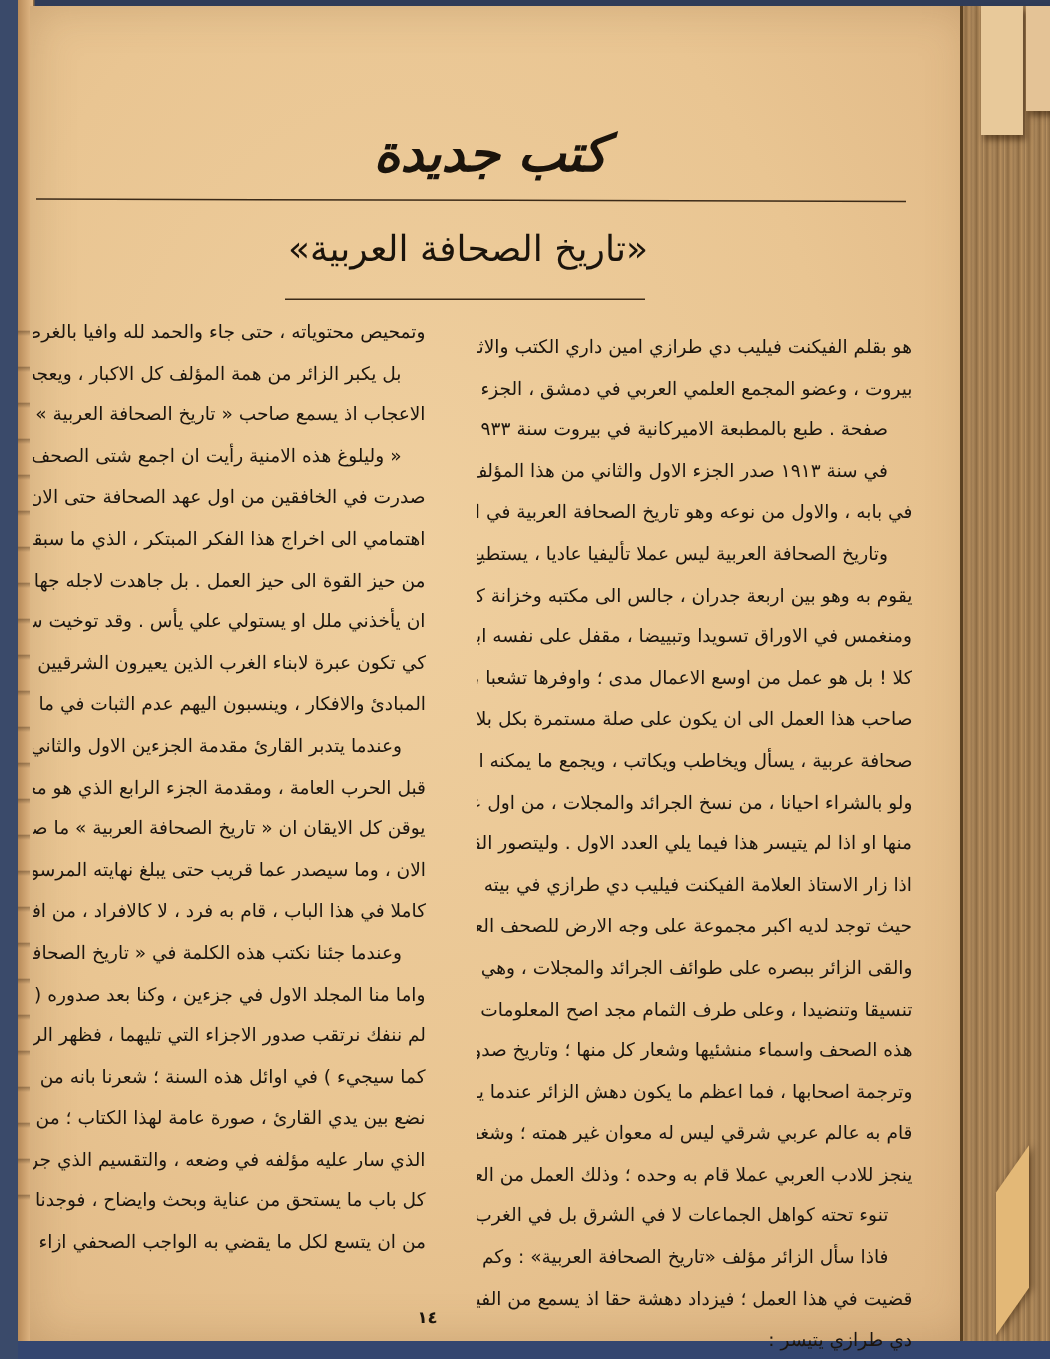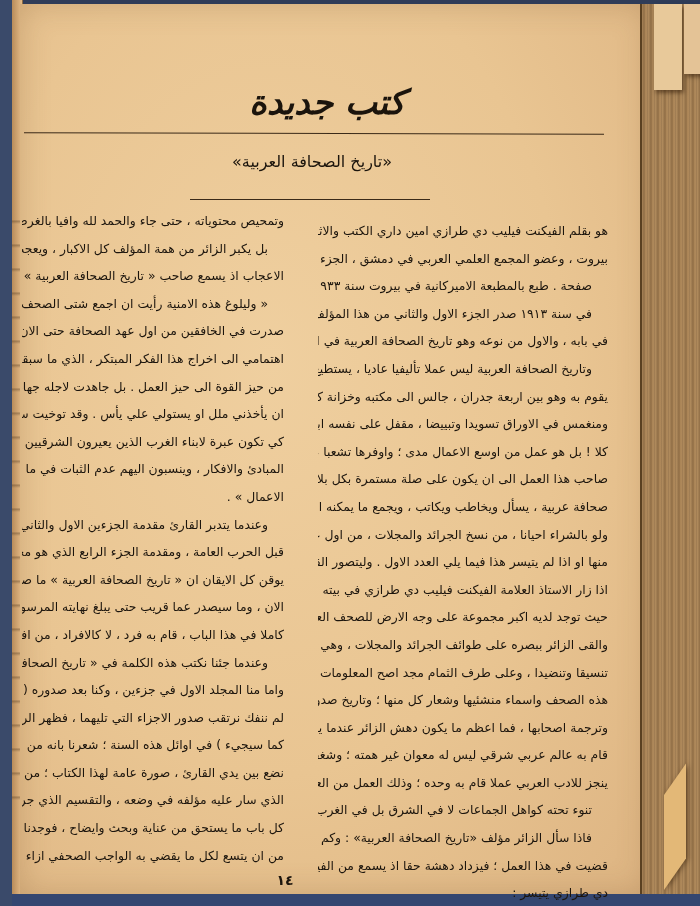--- a/index.html
+++ b/index.html
@@ -48,38 +48,38 @@
       position: absolute; left: 215px; top: 82px; width: 200px; text-align: center;
       font-family: "DejaVu Serif", serif; font-size: 34px; font-weight: bold; color: #1b140c;
       direction: rtl; font-style: italic; letter-spacing: 1px;
     }
     .rule-top {
       position: absolute; left: 12px; top: 133px; width: 580px; height: 1px; background: #3b2a18;
       transform: rotate(0.15deg);
     }
     .title {
       position: absolute; left: 150px; top: 152px; width: 300px; text-align: center;
-      direction: rtl; font-size: 16px; color: #1b140c; font-family: "DejaVu Sans", sans-serif;
+      direction: rtl; font-size: 24px; color: #1b140c; font-family: "DejaVu Sans", sans-serif;
     }
     .rule-title {
       position: absolute; left: 178px; top: 199px; width: 240px; height: 1px; background: #3b2a18;
     }
 
     .col {
       position: absolute; direction: rtl; text-align: justify;
       font-family: "DejaVu Sans", sans-serif; font-size: 12.4px; line-height: 27.6px;
       color: #1c150d;
     }
     .col-right { left: 306px; top: 217px; width: 290px; }
     .col-left { left: 10px; top: 207px; width: 262px; }
     .col p { margin: 0; white-space: nowrap; overflow: hidden; }
     .col p.indent { padding-right: 16px; }
     .page-number {
       position: absolute; left: 258px; top: 872px; width: 30px; text-align: center;
-      font-family: "DejaVu Sans", sans-serif; font-size: 14px; font-weight: bold; color: #1c150d;
+      font-family: "DejaVu Sans", sans-serif; font-size: 11px; font-weight: bold; color: #1c150d;
       direction: rtl;
     }
     .gutter-marks {
       position: absolute; left: 0; top: 200px; width: 10px; height: 600px;
       background: repeating-linear-gradient(180deg, transparent 0px, transparent 20px, rgba(60,40,20,0.35) 21px, transparent 24px);
     }
   </style>
 </head>
 <body>
 
@@ -130,21 +130,20 @@
       <p>وتمحيص محتوياته ، حتى جاء والحمد لله وافيا بالغرض المطلوب ،</p>
       <p class="indent">بل يكبر الزائر من همة المؤلف كل الاكبار ، ويعجب بها كل</p>
       <p>الاعجاب اذ يسمع صاحب « تاريخ الصحافة العربية » يقول : —</p>
       <p class="indent">« وليلوغ هذه الامنية رأيت ان اجمع شتى الصحف العربية التي</p>
       <p>صدرت في الخافقين من اول عهد الصحافة حتى الان . فصرفت</p>
       <p>اهتمامي الى اخراج هذا الفكر المبتكر ، الذي ما سبقني اليه انسان ،</p>
       <p>من حيز القوة الى حيز العمل . بل جاهدت لاجله جهادا مستمرا دون</p>
       <p>ان يأخذني ملل او يستولي علي يأس . وقد توخيت سرد هذه الرواية</p>
       <p>كي تكون عبرة لابناء الغرب الذين يعيرون الشرقيين بالتقلب في</p>
       <p>المبادئ والافكار ، وينسبون اليهم عدم الثبات في ما يباشرونه من</p>
-      <p>الاعمال » .</p>
       <p class="indent">وعندما يتدبر القارئ مقدمة الجزءين الاول والثاني الصادرين</p>
       <p>قبل الحرب العامة ، ومقدمة الجزء الرابع الذي هو محور الكلام ،</p>
       <p>يوقن كل الايقان ان « تاريخ الصحافة العربية » ما صدر منه حتى</p>
       <p>الان ، وما سيصدر عما قريب حتى يبلغ نهايته المرسومة له ، جاء فتحا</p>
       <p>كاملا في هذا الباب ، قام به فرد ، لا كالافراد ، من افذاذ علماء العرب</p>
       <p class="indent">وعندما جئنا نكتب هذه الكلمة في « تاريخ الصحافة العربية »</p>
       <p>واما منا المجلد الاول في جزءين ، وكنا بعد صدوره ( سنة ١٩١٣ )</p>
       <p>لم ننفك نرتقب صدور الاجزاء التي تليهما ، فظهر الرابع ( لا الثالث</p>
       <p>كما سيجيء ) في اوائل هذه السنة ؛ شعرنا بانه من الواجب علينا ان</p>
       <p>نضع بين يدي القارئ ، صورة عامة لهذا الكتاب ؛ من حيث الخطة</p>

